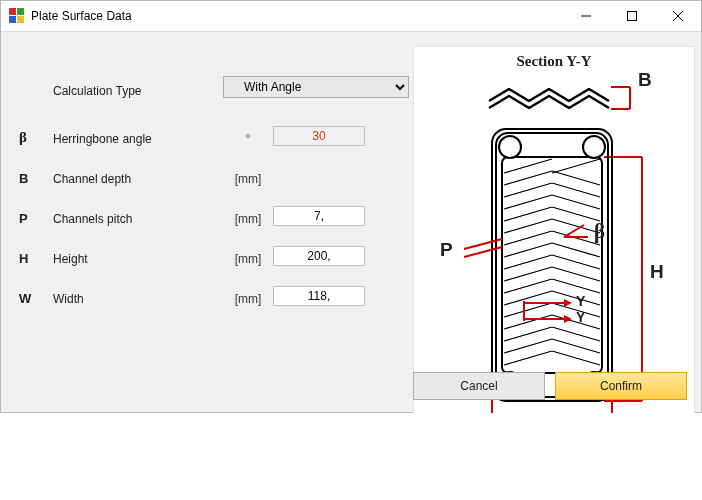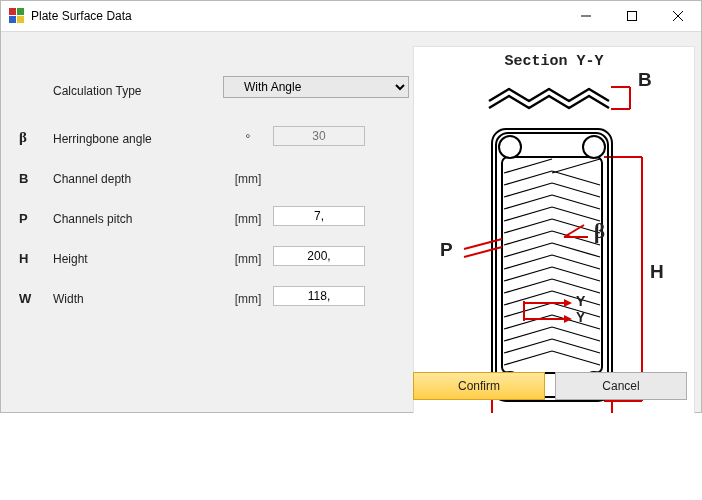--- a/index.html
+++ b/index.html
@@ -15,24 +15,24 @@
   .client{display:flex;padding:14px 12px 0 12px;box-sizing:border-box;height:420px}
   .form{flex:0 0 372px;padding-top:16px}
   .row{display:flex;align-items:flex-end;height:40px}
   .row.first{height:36px;margin-bottom:8px}
   .col-sym{width:34px;text-align:left;font-weight:700;font-size:13px;padding-left:6px}
   .col-label{width:170px}
   .col-unit{width:50px;text-align:center;color:#333}
   .col-input{width:96px}
   select{width:186px;height:22px;background:#e9e9e9;border:1px solid #adadad;font-family:inherit;font-size:12px;padding-left:16px}
   input.val{width:92px;height:20px;border:1px solid #bfbfbf;background:#fff;text-align:center;font-family:inherit;font-size:12px;box-sizing:border-box}
-  input.val[disabled]{background:#f0f0f0;color:#737373}
+  input.val[disabled]{background:#f0f0f0;color:#c2410c}
   .figure{flex:1;background:#fff;border:1px solid #e2e2e2;margin-left:4px;display:flex;align-items:flex-start;justify-content:center}
   .figure-inner{position:relative;width:280px;height:400px}
-  .fig-title{position:absolute;top:6px;left:0;right:0;text-align:center;font-weight:700;font-size:15px;font-family:Liberation Mono, monospace}
+  .fig-title{position:absolute;top:6px;left:0;right:0;text-align:center;font-weight:700;font-size:15px;font-family:Liberation Serif, serif}
   .fig-label{position:absolute;font-weight:700;font-size:19px;font-family:Arial,sans-serif}
   .buttons{position:absolute;right:14px;bottom:12px;display:flex;gap:10px}
   .btn{width:130px;height:26px;border:1px solid #adadad;display:flex;align-items:center;justify-content:center;font-size:12px;cursor:pointer}
   .btn-cancel{background:#e9e9e9}
   .btn-confirm{background:linear-gradient(#ffe79b,#ffcf4a);border-color:#d9a51e}
   .beta{font-family:"Times New Roman",serif;font-size:15px}
 </style>
 </head>
 <body>
 
@@ -215,17 +215,17 @@
         <div class="fig-label beta" style="top:172px;left:180px;font-size:21px">β</div>
         <div class="fig-label" style="top:214px;left:236px">H</div>
         <div class="fig-label" style="top:246px;left:162px;font-size:14px">Y</div>
         <div class="fig-label" style="top:262px;left:162px;font-size:14px">Y</div>
         <div class="fig-label" style="top:376px;left:130px">W</div>
       </div>
     </div>
   </div>
 
   <div class="buttons">
+    <div class="btn btn-cancel">Cancel</div>
     <div class="btn btn-confirm">Confirm</div>
-    <div class="btn btn-cancel">Cancel</div>
   </div>
 
 </div>
 
 </body></html>

